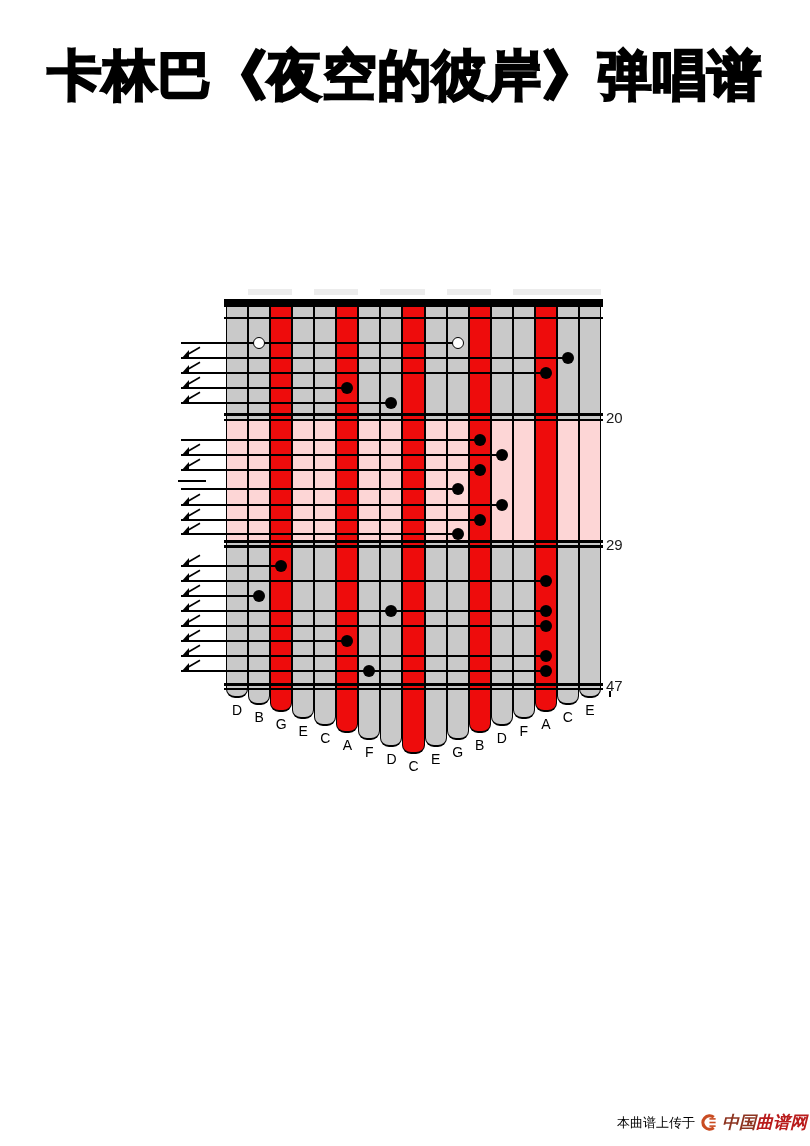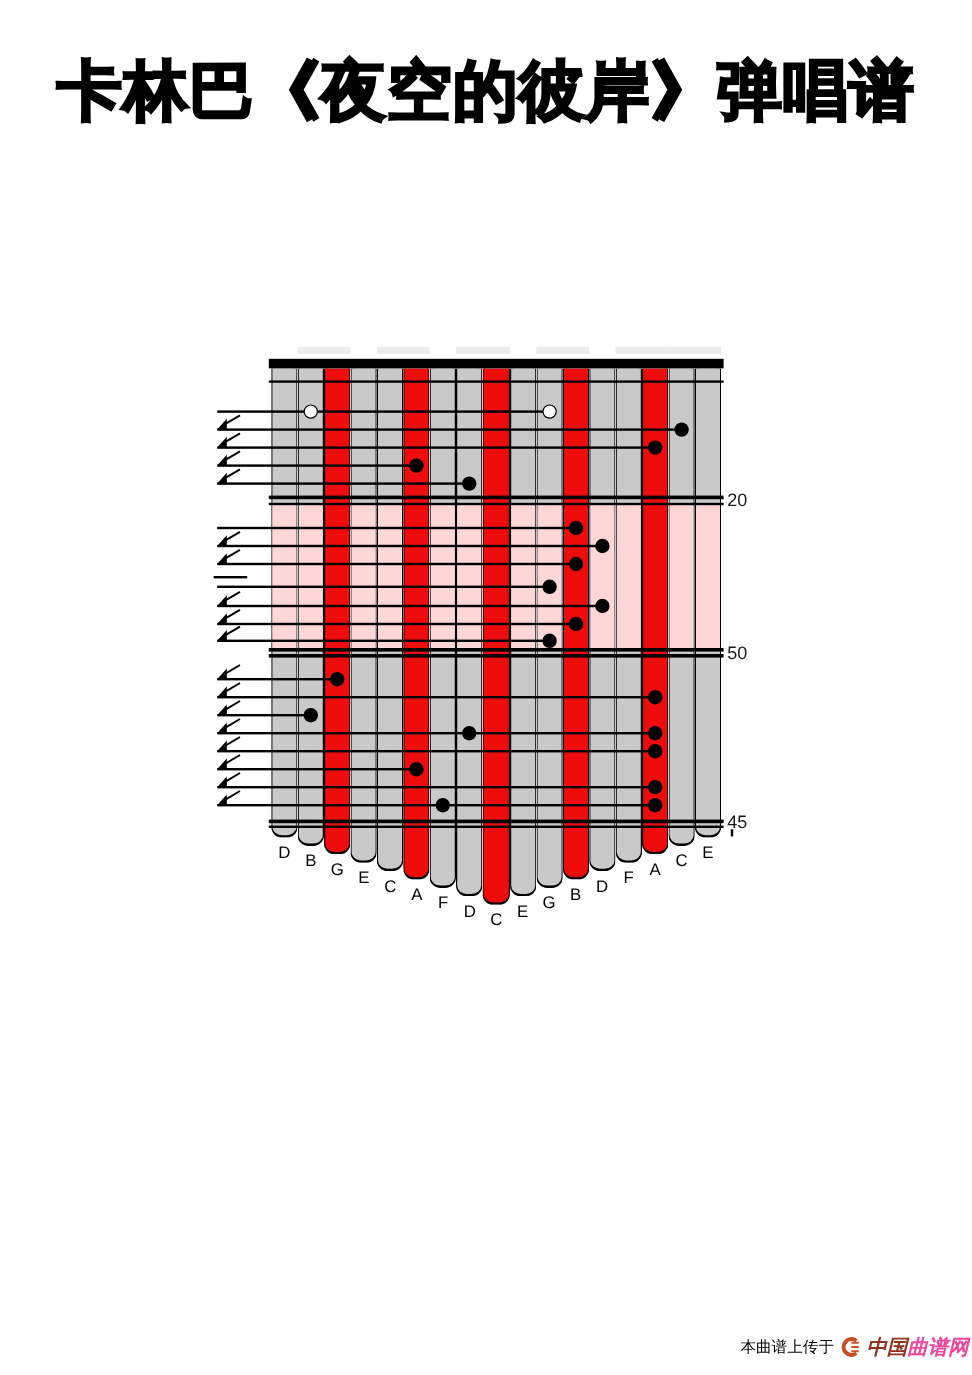--- a/index.html
+++ b/index.html
@@ -21,21 +21,21 @@
   .dot.solid{background:#000;}
   .dot.hollow{background:#fff;border:1.8px solid #000;box-sizing:border-box;}
   .mnum{position:absolute;font-size:15px;color:#1a1a1a;z-index:6;font-family:"Liberation Sans",sans-serif;}
   .tlabel{position:absolute;width:22px;text-align:center;font-size:14px;color:#000;z-index:6;}
   .stub{position:absolute;background:#ececec;z-index:0;}
   .tick{position:absolute;width:2px;height:6px;background:#000;z-index:6;}
   .watermark{position:absolute;left:617px;top:1111px;display:flex;align-items:center;gap:4px;z-index:7;}
   .wm-prefix{font-size:13px;color:#000;font-family:sans-serif;white-space:nowrap;}
   .wm-site{font-size:17px;font-weight:900;font-style:italic;font-family:sans-serif;white-space:nowrap;}
   .wm-site .p1{color:#8d3420;font-style:italic;text-align:right;}
-  .wm-site .p2{color:#ec4899;font-style:italic;}
+  .wm-site .p2{color:#b91c1c;font-style:italic;}
 </style>
 </head>
 <body>
 
 <div class="canvas">
   <div class="title">卡林巴《夜空的彼岸》弹唱谱</div>
 
   <div id="diagram" class="diagram">
       <div class="stub" style="left: 248.059px; top: 289px; width: 44.1176px; height: 6px;"></div>
       <div class="stub" style="left: 314.235px; top: 289px; width: 44.1176px; height: 6px;"></div>
@@ -101,24 +101,24 @@
       <div class="col" style="left: 578.941px; top: 307px; width: 22.0688px; height: 391px; background: rgb(201, 201, 201);">
         <div class="pinkov" style="top: 114px; height: 119px; background: rgb(253, 214, 214);"></div>
       </div>
       <div class="tlabel" style="left: 578.971px; top: 702px;">E</div>
       <div class="hline" style="left: 224px; top: 317px; width: 379px; height: 2px;"></div>
       <div class="hline" style="left: 224px; top: 413px; width: 379px; height: 3px;"></div>
       <div class="hline" style="left: 224px; top: 418.5px; width: 379px; height: 2.5px;"></div>
       <div class="mnum" style="left: 606px; top: 409px;">20</div>
       <div class="hline" style="left: 224px; top: 540px; width: 379px; height: 2.5px;"></div>
       <div class="hline" style="left: 224px; top: 545px; width: 379px; height: 2.5px;"></div>
-      <div class="mnum" style="left: 606px; top: 536px;">50</div>
+      <div class="mnum" style="left: 606px; top: 536px;">29</div>
       <div class="hline" style="left: 224px; top: 683px; width: 379px; height: 2.5px;"></div>
       <div class="hline" style="left: 224px; top: 687.5px; width: 379px; height: 2.5px;"></div>
-      <div class="mnum" style="left: 606px; top: 677px;">45</div>
+      <div class="mnum" style="left: 606px; top: 677px;">47</div>
       <div class="tick" style="left: 609px; top: 691px;"></div>
       <div class="rowline" style="left: 181px; top: 342px; width: 281.618px;"></div>
       <div class="dot hollow" style="left: 253.088px; top: 337px;"></div>
       <div class="dot hollow" style="left: 451.618px; top: 337px;"></div>
       <div class="rowline" style="left: 181px; top: 357px; width: 391.912px;"></div>
       <div class="flag" style="left: 180px; top: 345px;"><svg width="21" height="13" viewBox="0 0 21 13">
           <polygon points="1,13 9,4 9,13" fill="#000"></polygon>
           <line x1="7.5" y1="8.5" x2="20" y2="1.2" stroke="#000" stroke-width="1.6"></line>
         </svg></div>
       <div class="dot solid" style="left: 561.912px; top: 352px;"></div>

